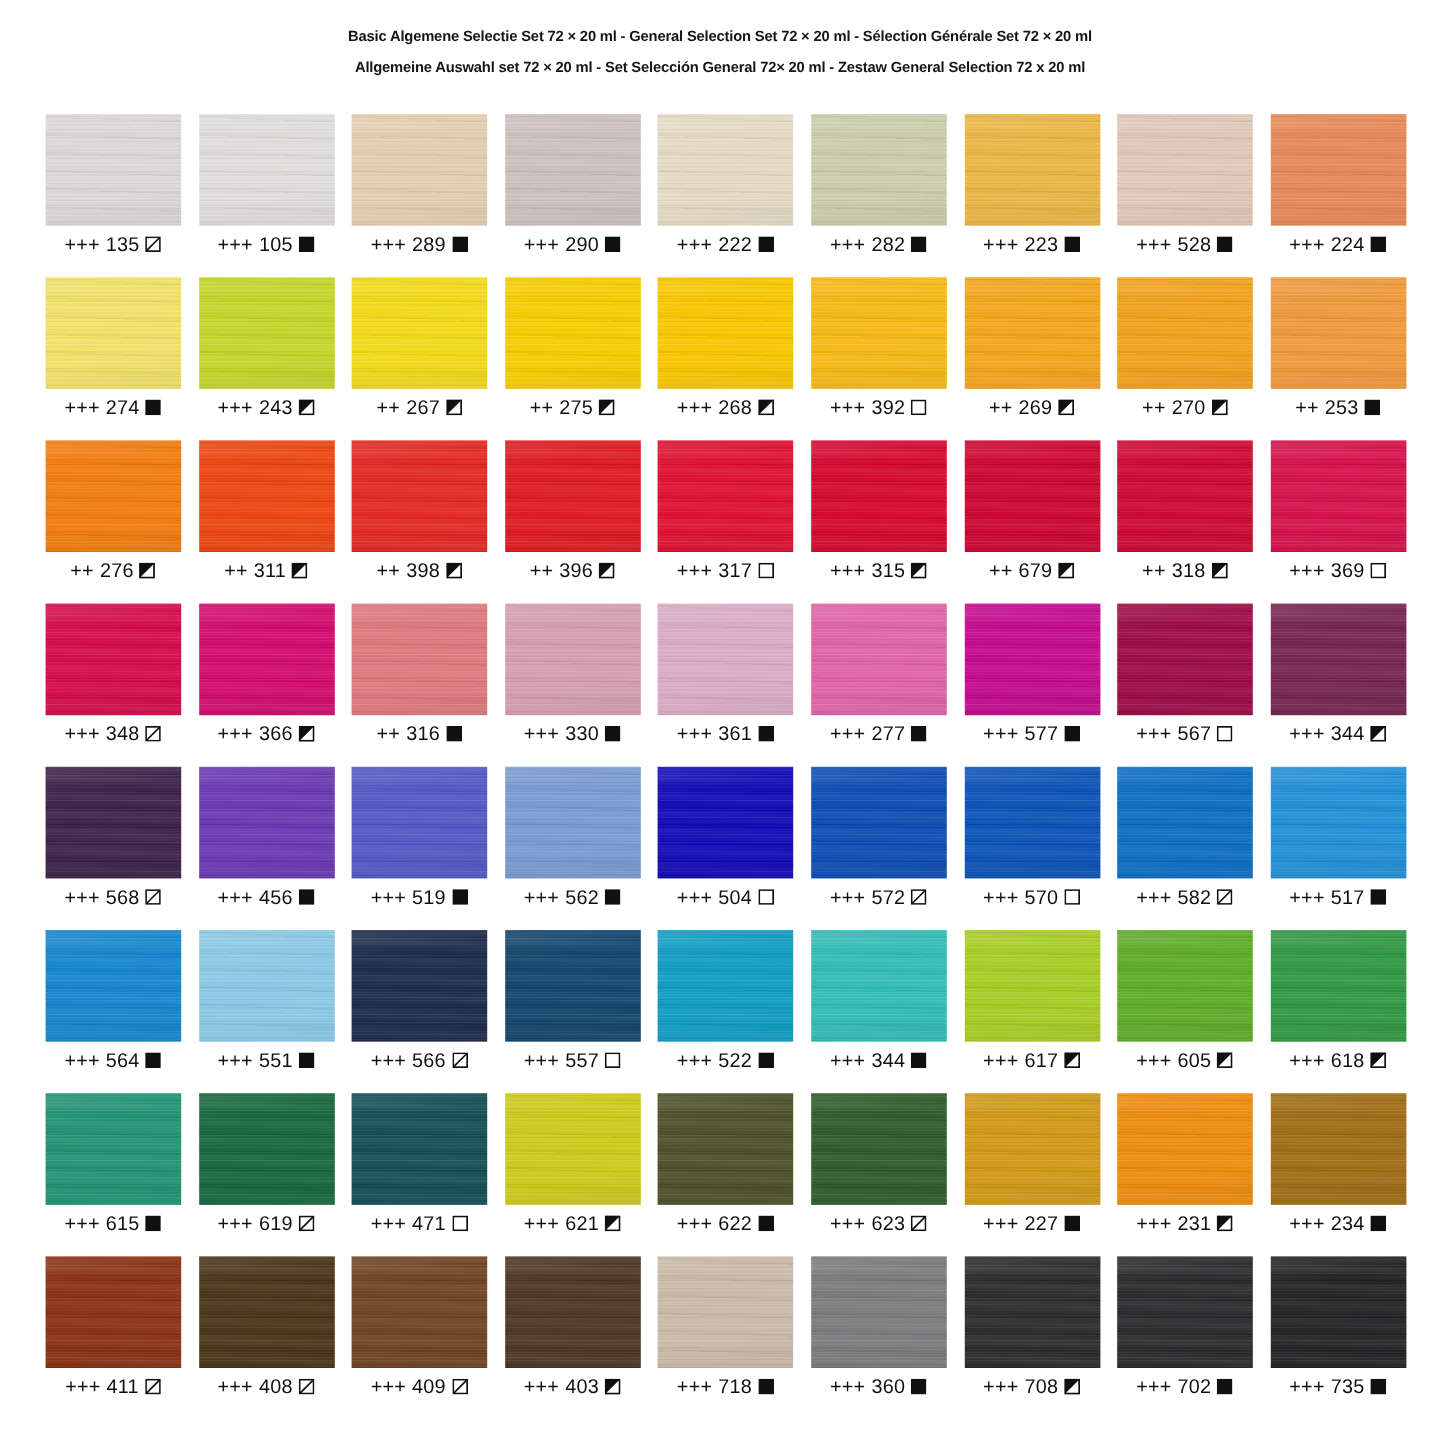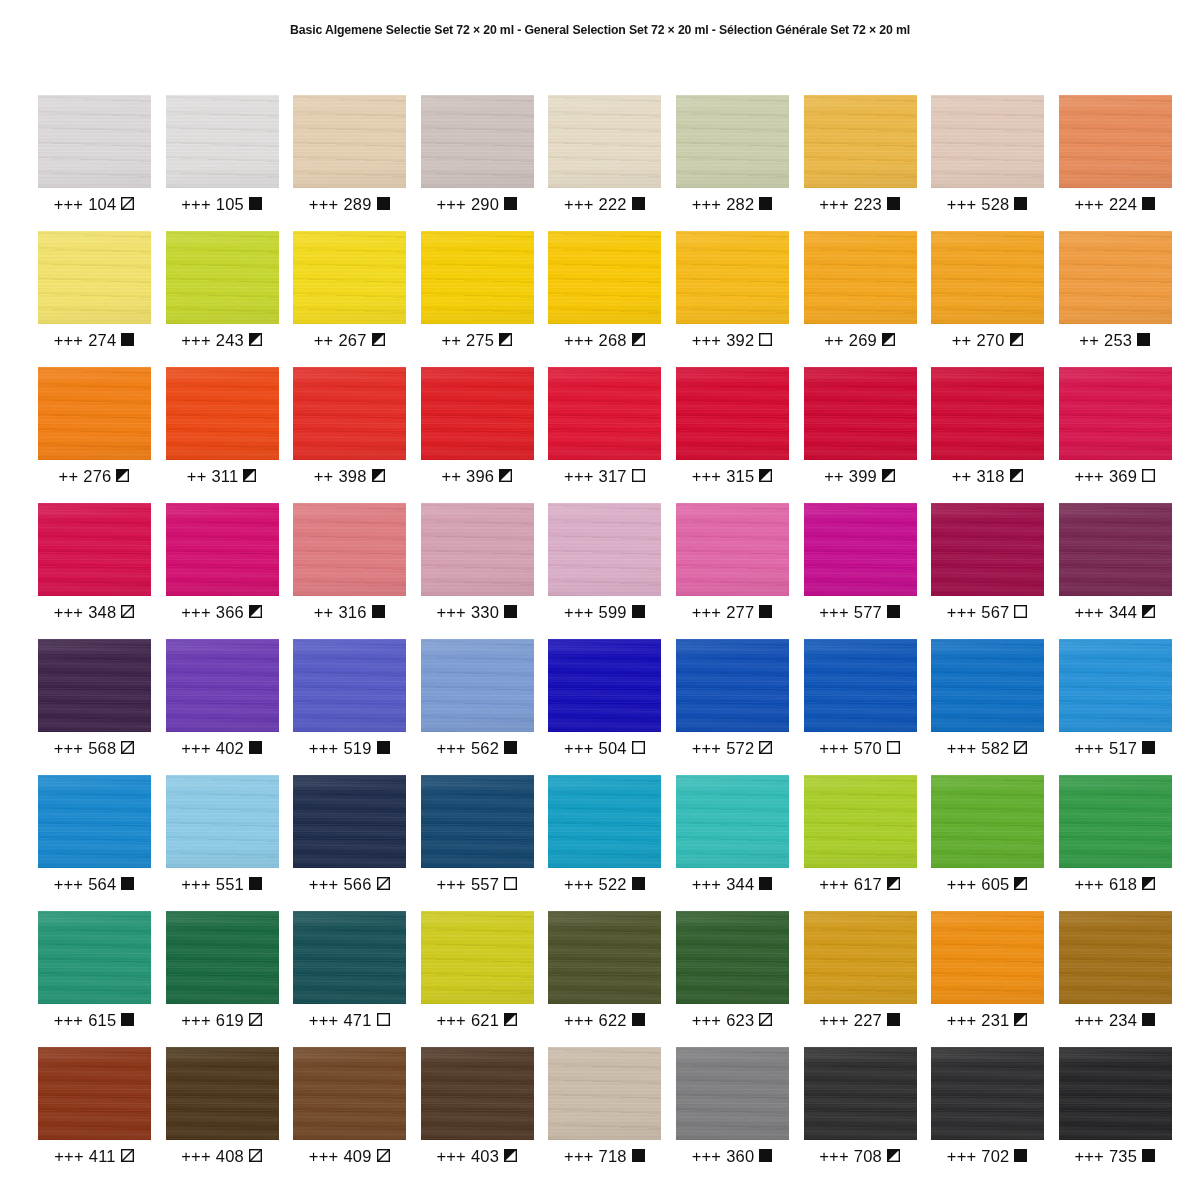--- a/index.html
+++ b/index.html
@@ -113,32 +113,33 @@
   }
   .sym svg{display:block;}
 </style>
 </head>
 <body>
 
 <div id="sheet">
 
   <div class="header">
     <div class="line">Basic Algemene Selectie Set 72 × 20 ml  - General Selection Set 72 × 20 ml - Sélection Générale Set 72 × 20 ml</div>
+    <div class="line">Allgemeine Auswahl set 72 × 20 ml - Set Selección General 72× 20 ml - Zestaw General Selection 72 x 20 ml</div>
   </div>
 
   <div class="grid" id="swatch-grid">
       <div class="cell">
         <div class="swatch" style="background: rgb(222, 218, 219);">
           <div class="tex"></div>
           <div class="tex2"></div>
           <div class="sheen"></div>
         </div>
         <div class="label">
           <span class="lt">+++</span>
-          <span class="lt">104</span>
+          <span class="lt">135</span>
           <span class="sym">
             <svg width="13" height="13" viewBox="0 0 13 13">
               <rect x="0.7" y="0.7" width="11.6" height="11.6" fill="#ffffff" stroke="#101010" stroke-width="1.4"></rect>
               <line x1="1.1" y1="11.9" x2="11.9" y2="1.1" stroke="#101010" stroke-width="1.4"></line>
             </svg>
           </span>
         </div>
       </div>
       <div class="cell">
         <div class="swatch" style="background: rgb(226, 223, 223);">
@@ -542,21 +543,21 @@
         </div>
       </div>
       <div class="cell">
         <div class="swatch" style="background: rgb(207, 5, 49);">
           <div class="tex"></div>
           <div class="tex2"></div>
           <div class="sheen"></div>
         </div>
         <div class="label">
           <span class="lt">++</span>
-          <span class="lt">399</span>
+          <span class="lt">679</span>
           <span class="sym">
             <svg width="13" height="13" viewBox="0 0 13 13">
               <rect x="0.7" y="0.7" width="11.6" height="11.6" fill="#ffffff" stroke="#101010" stroke-width="1.4"></rect>
               <polygon points="0.7,12.3 12.3,0.7 12.3,12.3" fill="#ffffff"></polygon>
               <polygon points="0.7,0.7 0.7,12.3 12.3,0.7" fill="#101010"></polygon>
               <rect x="0.7" y="0.7" width="11.6" height="11.6" fill="none" stroke="#101010" stroke-width="1.4"></rect>
             </svg>
           </span>
         </div>
       </div>
@@ -664,21 +665,21 @@
         </div>
       </div>
       <div class="cell">
         <div class="swatch" style="background: rgb(220, 174, 200);">
           <div class="tex"></div>
           <div class="tex2"></div>
           <div class="sheen"></div>
         </div>
         <div class="label">
           <span class="lt">+++</span>
-          <span class="lt">599</span>
+          <span class="lt">361</span>
           <span class="sym">
             <svg width="13" height="13" viewBox="0 0 13 13">
               <rect x="0" y="0" width="13" height="13" fill="#101010"></rect>
             </svg>
           </span>
         </div>
       </div>
       <div class="cell">
         <div class="swatch" style="background: rgb(226, 100, 168);">
           <div class="tex"></div>
@@ -764,21 +765,21 @@
         </div>
       </div>
       <div class="cell">
         <div class="swatch" style="background: rgb(106, 56, 179);">
           <div class="tex"></div>
           <div class="tex2"></div>
           <div class="sheen"></div>
         </div>
         <div class="label">
           <span class="lt">+++</span>
-          <span class="lt">402</span>
+          <span class="lt">456</span>
           <span class="sym">
             <svg width="13" height="13" viewBox="0 0 13 13">
               <rect x="0" y="0" width="13" height="13" fill="#101010"></rect>
             </svg>
           </span>
         </div>
       </div>
       <div class="cell">
         <div class="swatch" style="background: rgb(84, 88, 198);">
           <div class="tex"></div>

